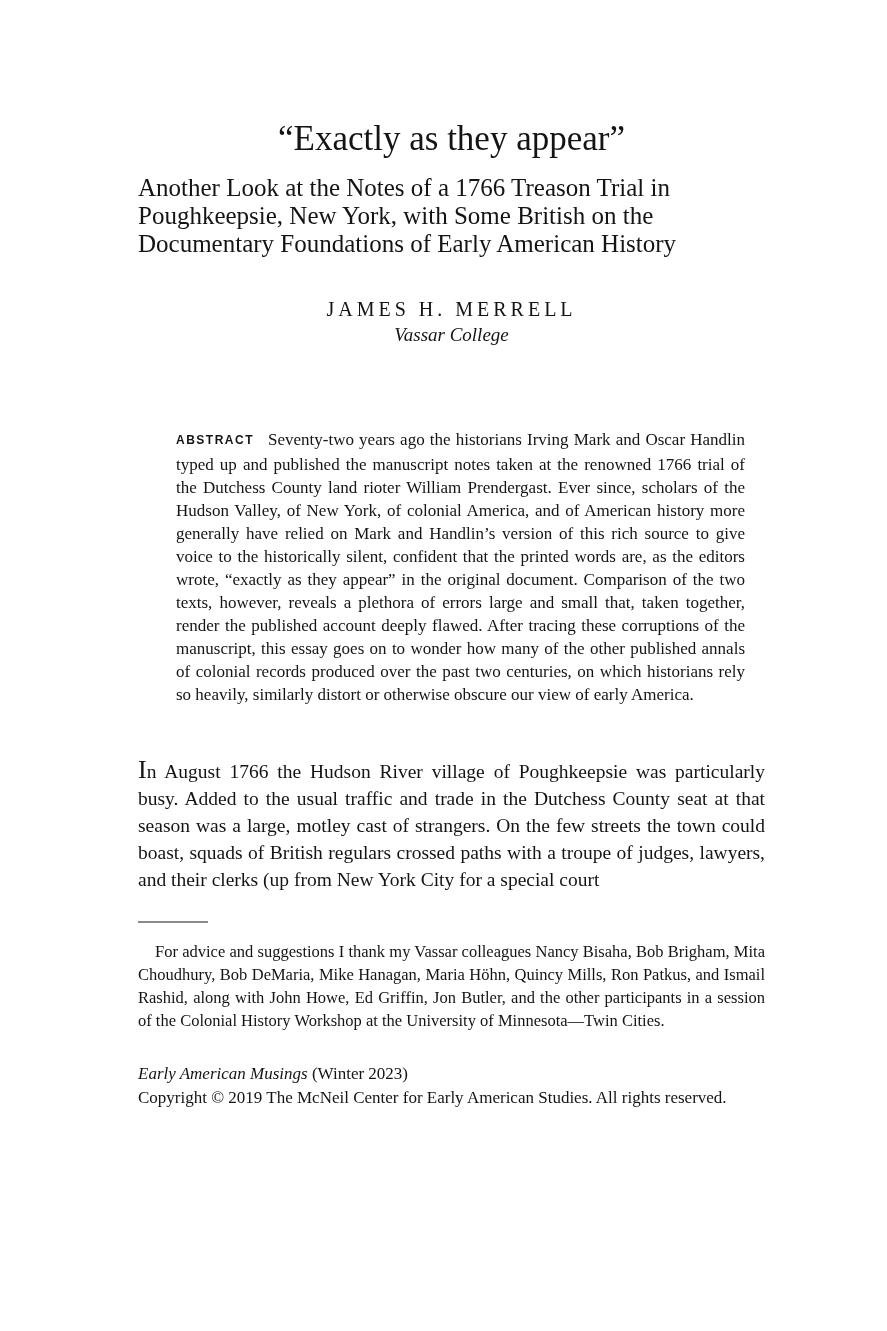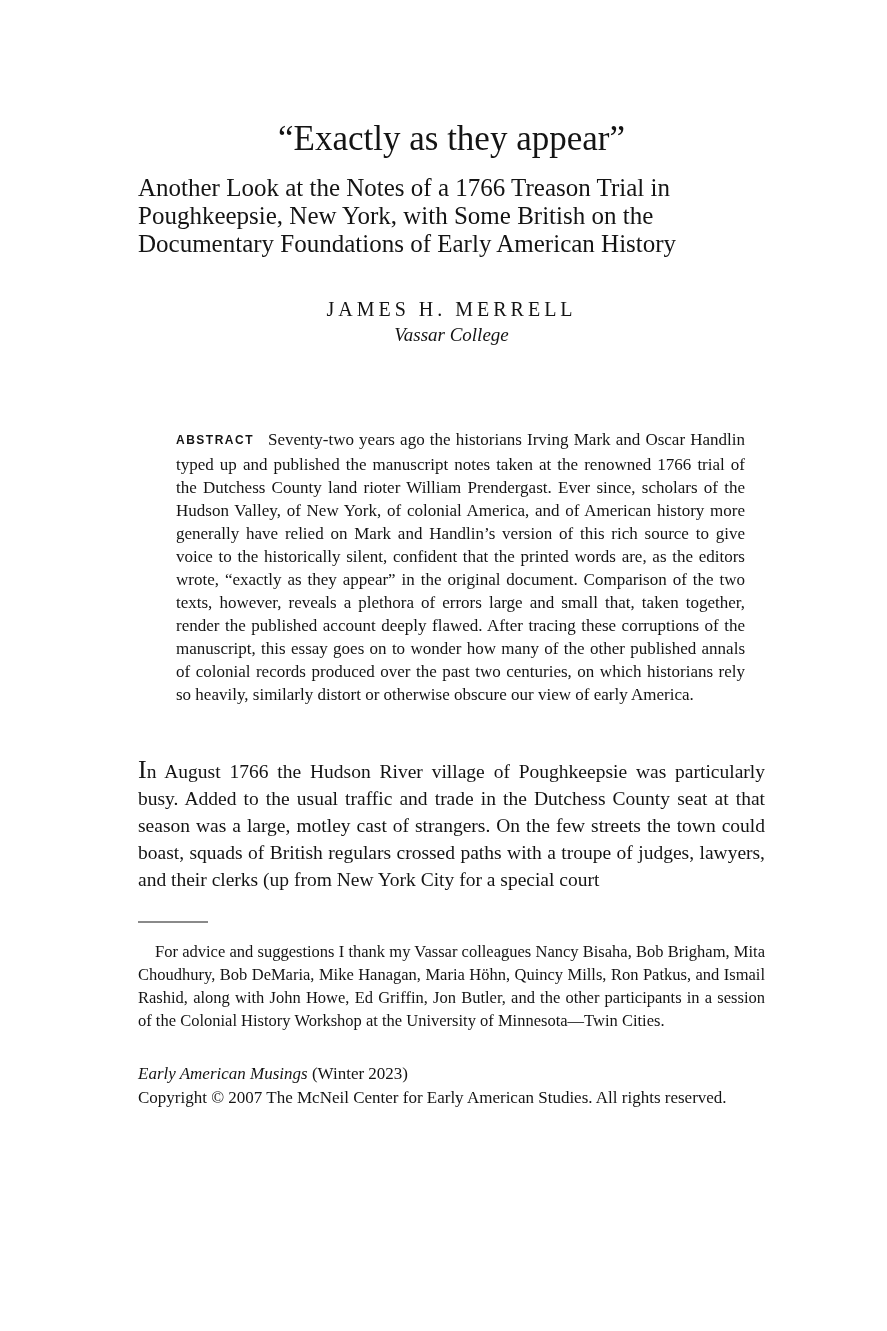--- a/index.html
+++ b/index.html
@@ -115,17 +115,17 @@
     </p>
 
     <hr class="fn-rule">
 
     <p class="footnote">For advice and suggestions I thank my Vassar colleagues Nancy Bisaha, Bob Brigham, Mita Choudhury, Bob DeMaria, Mike Hanagan, Maria Höhn, Quincy Mills, Ron Patkus, and Ismail Rashid, along with John Howe, Ed Griffin, Jon Butler, and the other participants in a session of the Colonial History Workshop at the University of Minnesota—Twin Cities.</p>
 
     <div class="imprint">
       <div>
         <span class="journal-title">Early American Musings</span><span> (Winter 2023)</span>
       </div>
-      <div>Copyright © 2007 The McNeil Center for Early American Studies. All rights reserved.</div>
+      <div>Copyright © 2019 The McNeil Center for Early American Studies. All rights reserved.</div>
     </div>
 
   </div>
 </div>
 
 </body></html>

